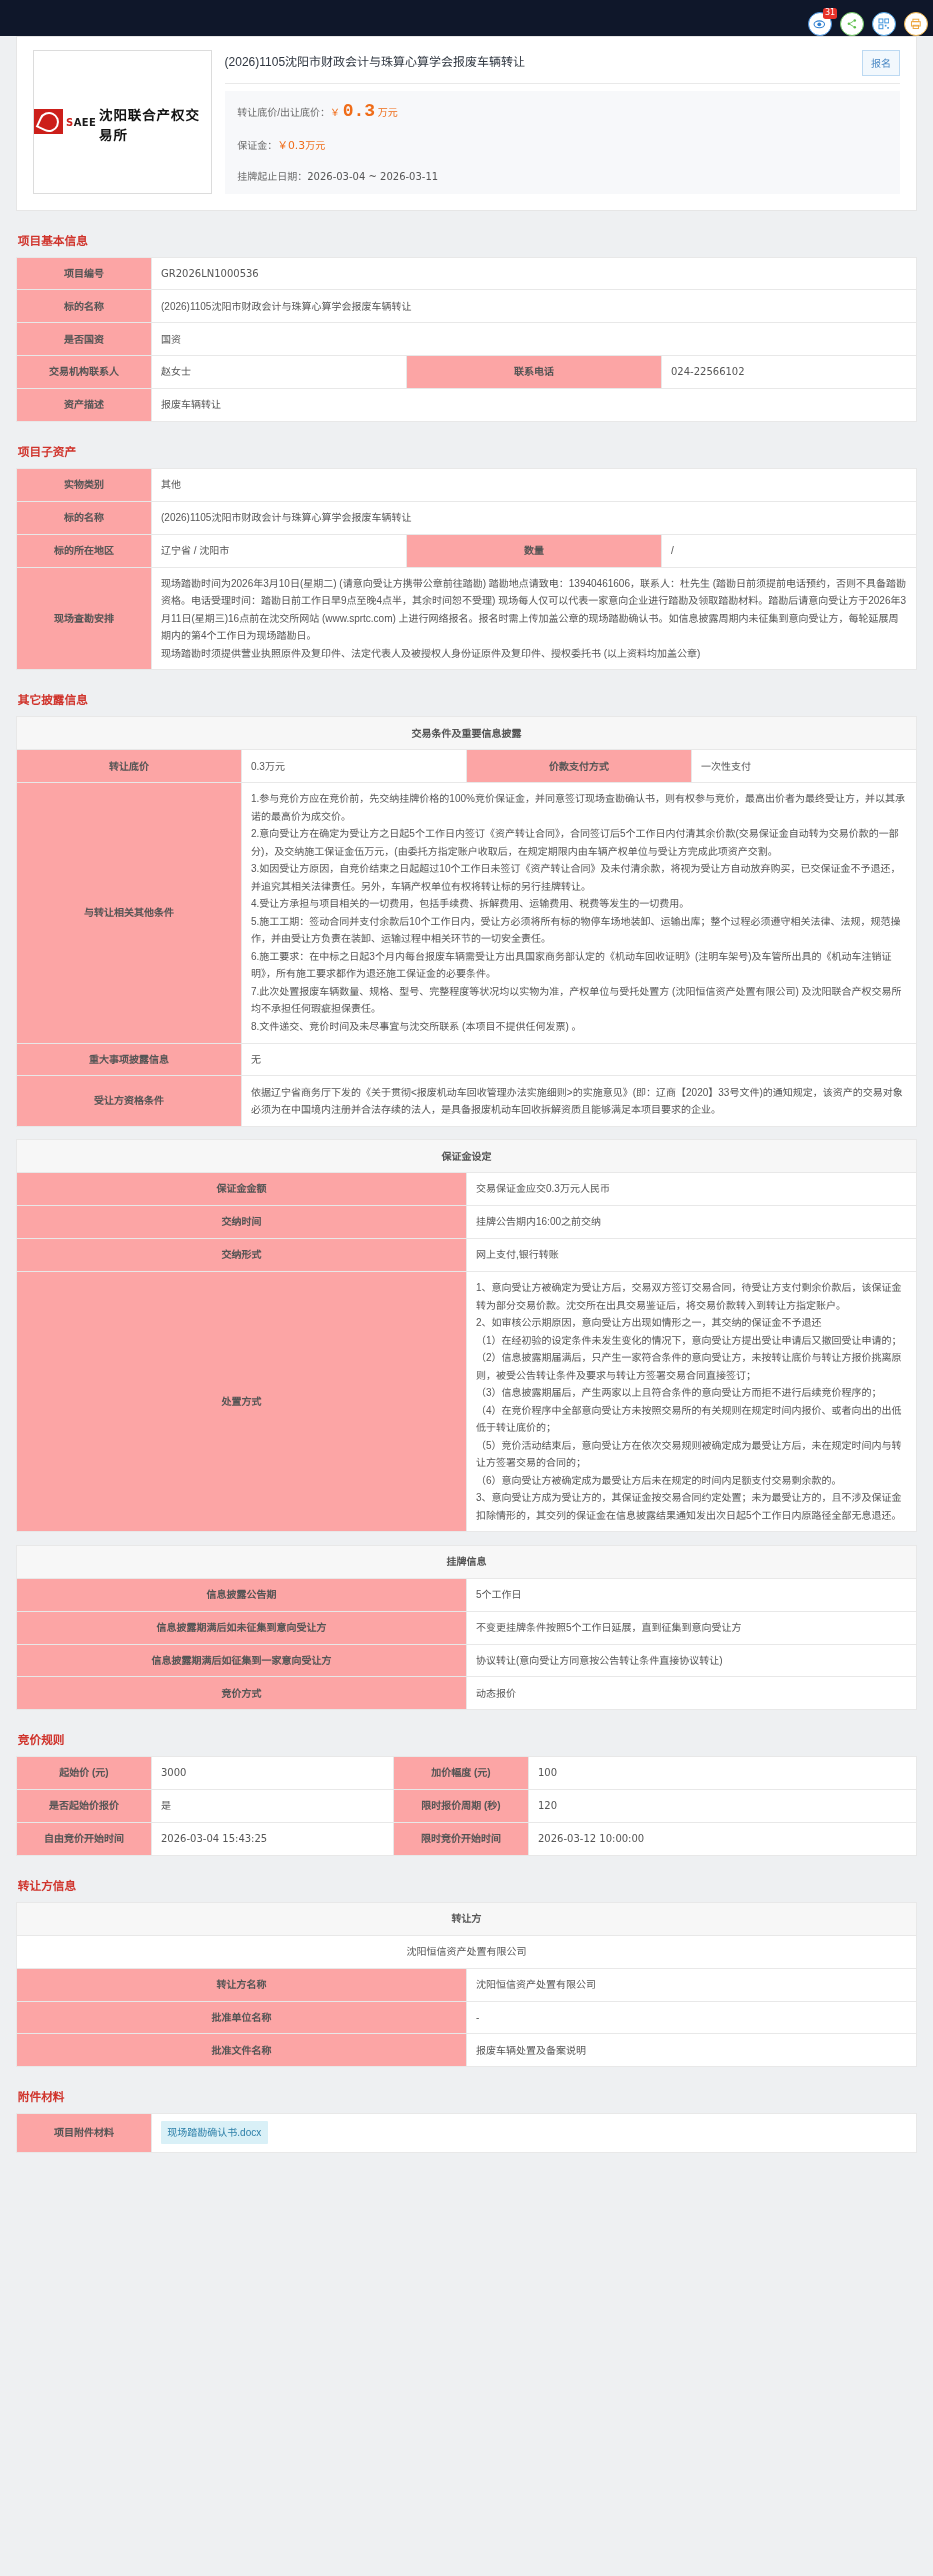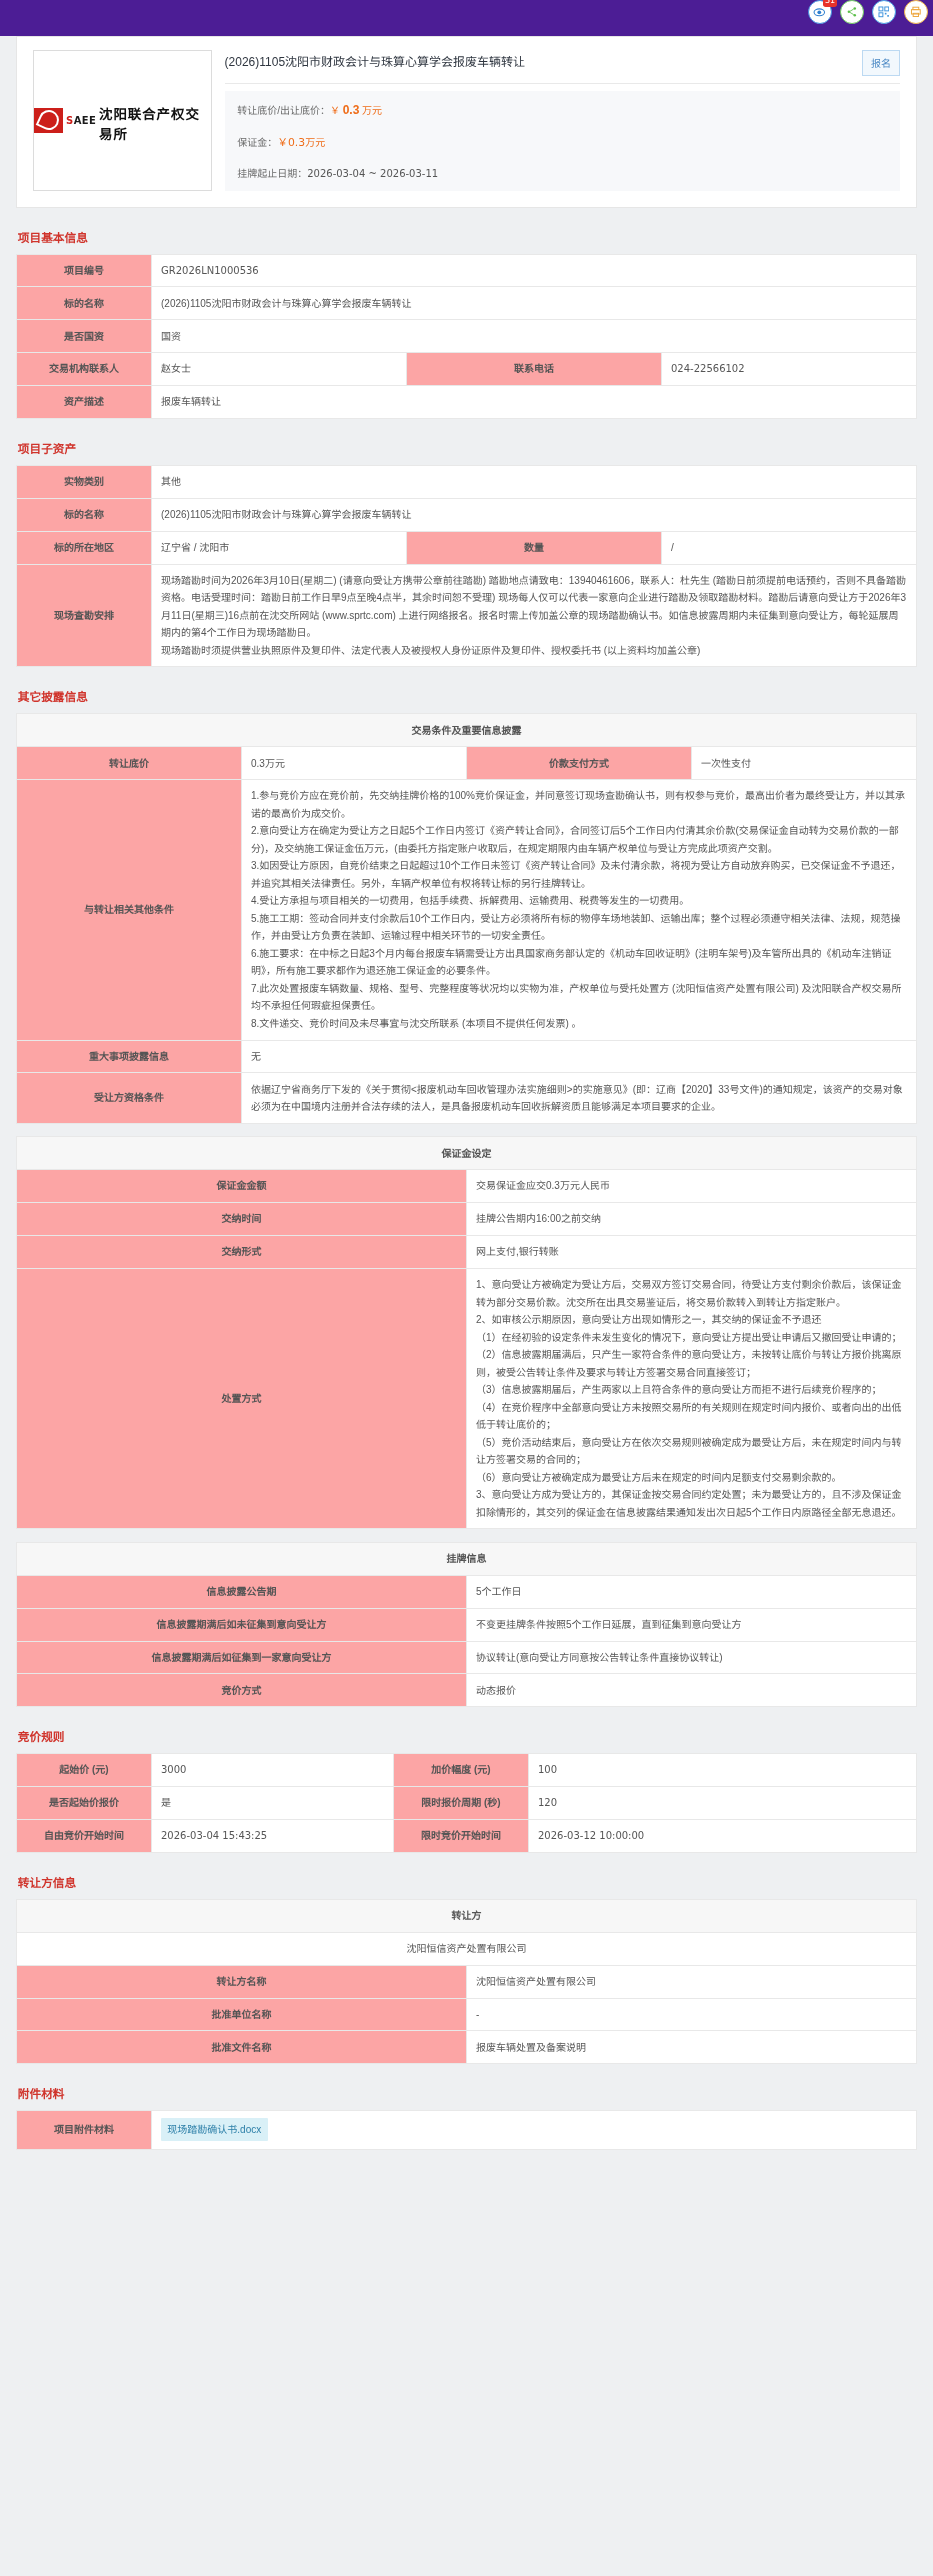--- a/index.html
+++ b/index.html
@@ -6,24 +6,24 @@
   html, body {
     margin: 0; padding: 0;
     background: #eef0f2;
     font-family: "Liberation Sans", "DejaVu Sans", sans-serif;
   }
   body { width: 933px; }
 
   
   .topbar {
     height: 36px;
-    background: #4c1d95;
+    background: #0f172a;
     display: flex;
     justify-content: flex-end;
-    align-items: flex-start;
+    align-items: flex-end;
     padding-right: 5.4px;
     gap: 8px;
   }
   .round-btn {
     width: 24px; height: 24px;
     border-radius: 50%;
     border: 0.9px solid #cfd6de;
     background: #fff;
     display: flex; align-items: center; justify-content: center;
     position: relative;
@@ -126,23 +126,23 @@
     background: #f7f8fa;
     padding: 10.8px 12.6px;
     flex: 1 1 auto;
     display: flex; flex-direction: column; justify-content: center;
     gap: 16px;
   }
   .fact-row { font-size: 10px; color: #6b6b6b; display: flex; align-items: baseline; }
   .fact-label { color: #6b6b6b; }
   .price-big {
     color: #ef6c18;
-    font-size: 12px;
-    font-weight: bold;
-    font-family: Liberation Sans, sans-serif;
+    font-size: 18px;
+    font-weight: bold;
+    font-family: Liberation Mono, monospace;
     line-height: 1;
     margin: 0 2.7px;
   }
   .price-unit { color: #ef6c18; font-size: 10px; }
   .price-small { color: #ef6c18; font-size: 10.8px; font-family: "DejaVu Sans", sans-serif; }
   .fact-val { color: #555; font-family: "DejaVu Sans", sans-serif; font-size: 10px; }
 
   
   .section-head {
     color: #d0342c;

